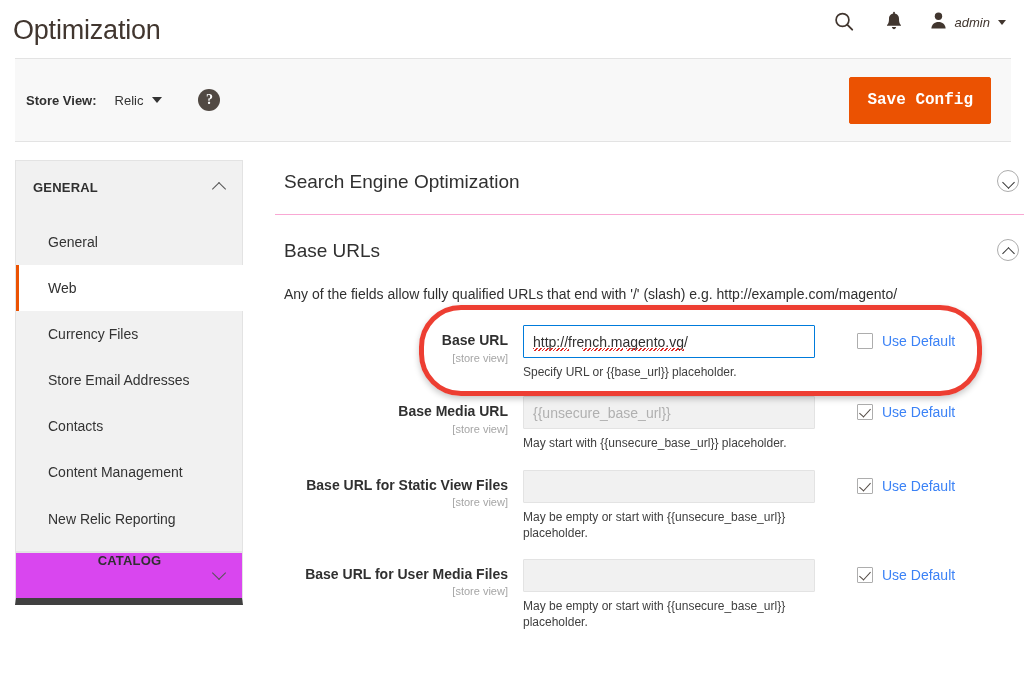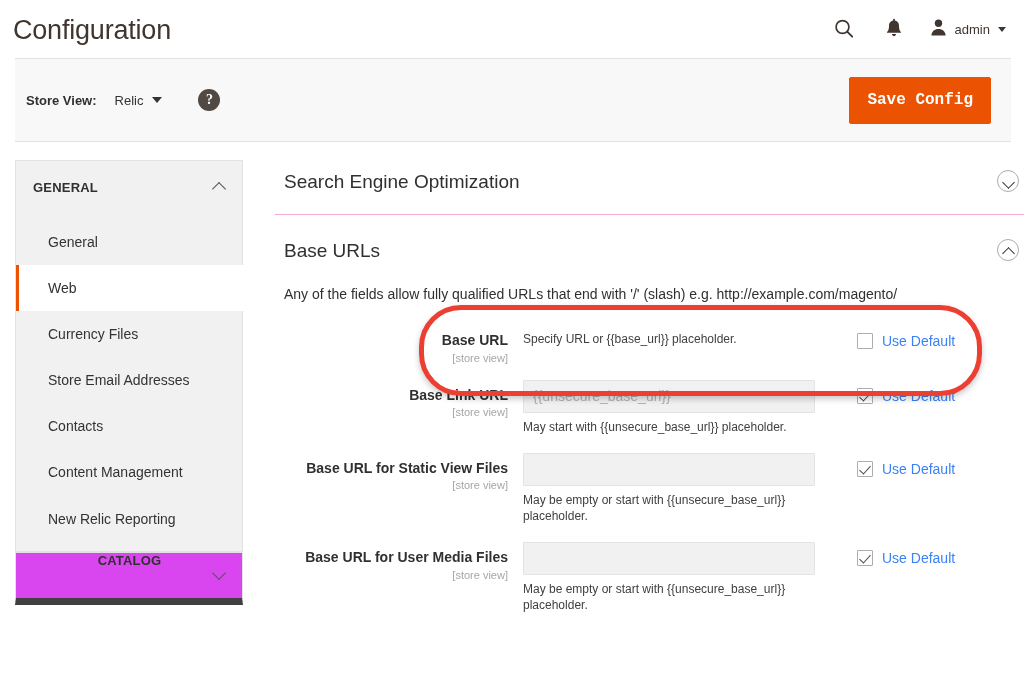--- a/index.html
+++ b/index.html
@@ -26,23 +26,24 @@
     font-size: 27px;
     font-weight: 400;
     color: #41362f;
     line-height: 1;
     letter-spacing: -0.2px;
     margin-top: 2px;
   }
   .header-right {
     margin-left: auto;
     display: flex;
-    align-items: center;
+    align-items: flex-start;
     gap: 0px;
     height: 100%;
+    font-style: italic;
   }
   .hdr-icon-btn {
     width: 50px; height: 44px;
     display: flex; align-items: center; justify-content: center;
     cursor: pointer;
     background: transparent; border: none;
   }
   .hdr-icon-btn svg { display: block; }
   .admin-block {
     display: flex; align-items: center;
@@ -366,21 +367,21 @@
     pointer-events: none;
     z-index: 30;
     box-shadow: 0 3px 6px rgba(0,0,0,0.22);
     background: transparent;
   }
 </style>
 </head>
 <body>
 
 <div class="page-header">
-  <div class="page-title">Configuration</div>
+  <div class="page-title">Optimization</div>
 
   <div class="header-right">
     <div class="hdr-icon-btn">
       <svg width="22" height="22" viewBox="0 0 22 22" aria-hidden="true">
         <circle cx="9.5" cy="9" r="6.4" fill="none" stroke="#41362f" stroke-width="1.7"></circle>
         <line x1="14.2" y1="13.7" x2="19.2" y2="18.7" stroke="#41362f" stroke-width="1.9" stroke-linecap="round"></line>
       </svg>
     </div>
 
     <div class="hdr-icon-btn">
@@ -459,31 +460,37 @@
     <div class="form-area">
 
       <div class="annot-ring" style="left:144px; top:2px; width:563px; height:91px;"></div>
 
       <div class="field-row" style="margin-bottom:16px;">
         <div class="field-label-col">
           <span class="field-label">Base URL</span>
           <span class="field-scope">[store view]</span>
         </div>
         <div class="field-control-col">
+          <span class="spell-wrap">
+            <input class="txt-input focused" type="text" spellcheck="false" value="http://french.magento.vg/" style="">
+            <span class="spell-underline" style="left:10px; width:36px;"></span>
+            <span class="spell-underline" style="left:59px; width:41px;"></span>
+            <span class="spell-underline" style="left:103px; width:58px;"></span>
+          </span>
           <div class="field-hint">Specify URL or {{base_url}} placeholder.</div>
         </div>
         <div class="usedefault-col">
           <span class="chk"></span>
           <span class="usedefault-label">Use Default</span>
         </div>
       </div>
 
       <div class="field-row" style="margin-bottom:18px;">
         <div class="field-label-col">
-          <span class="field-label">Base Link URL</span>
+          <span class="field-label">Base Media URL</span>
           <span class="field-scope">[store view]</span>
         </div>
         <div class="field-control-col">
           <input class="txt-input disabled" type="text" disabled="" spellcheck="false" placeholder="{{unsecure_base_url}}" style="">
           <div class="field-hint">May start with {{unsecure_base_url}} placeholder.</div>
         </div>
         <div class="usedefault-col">
           <span class="chk checked"></span>
           <span class="usedefault-label">Use Default</span>
         </div>

